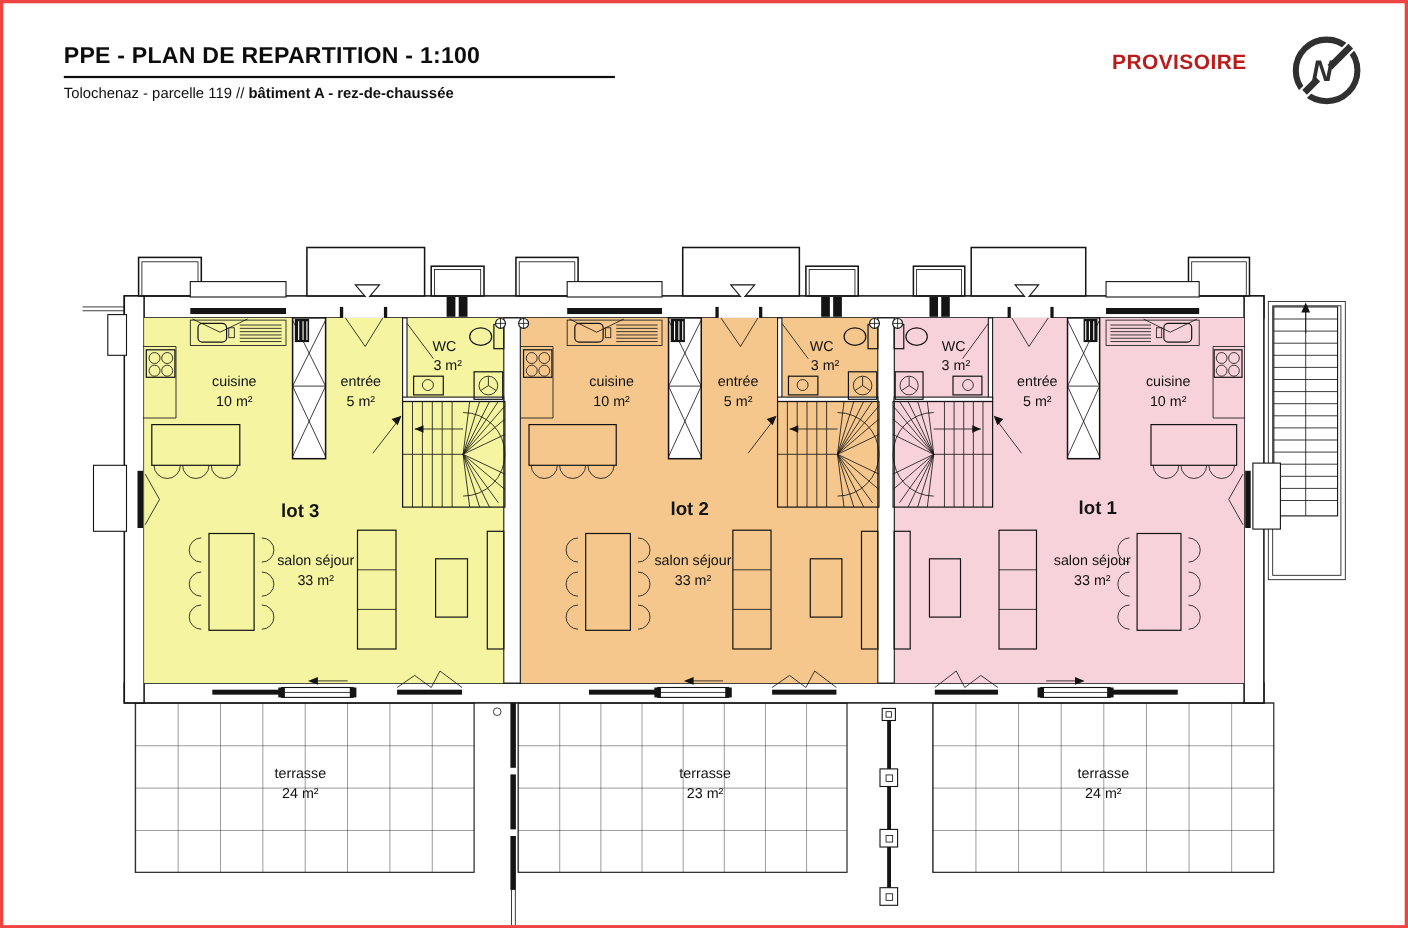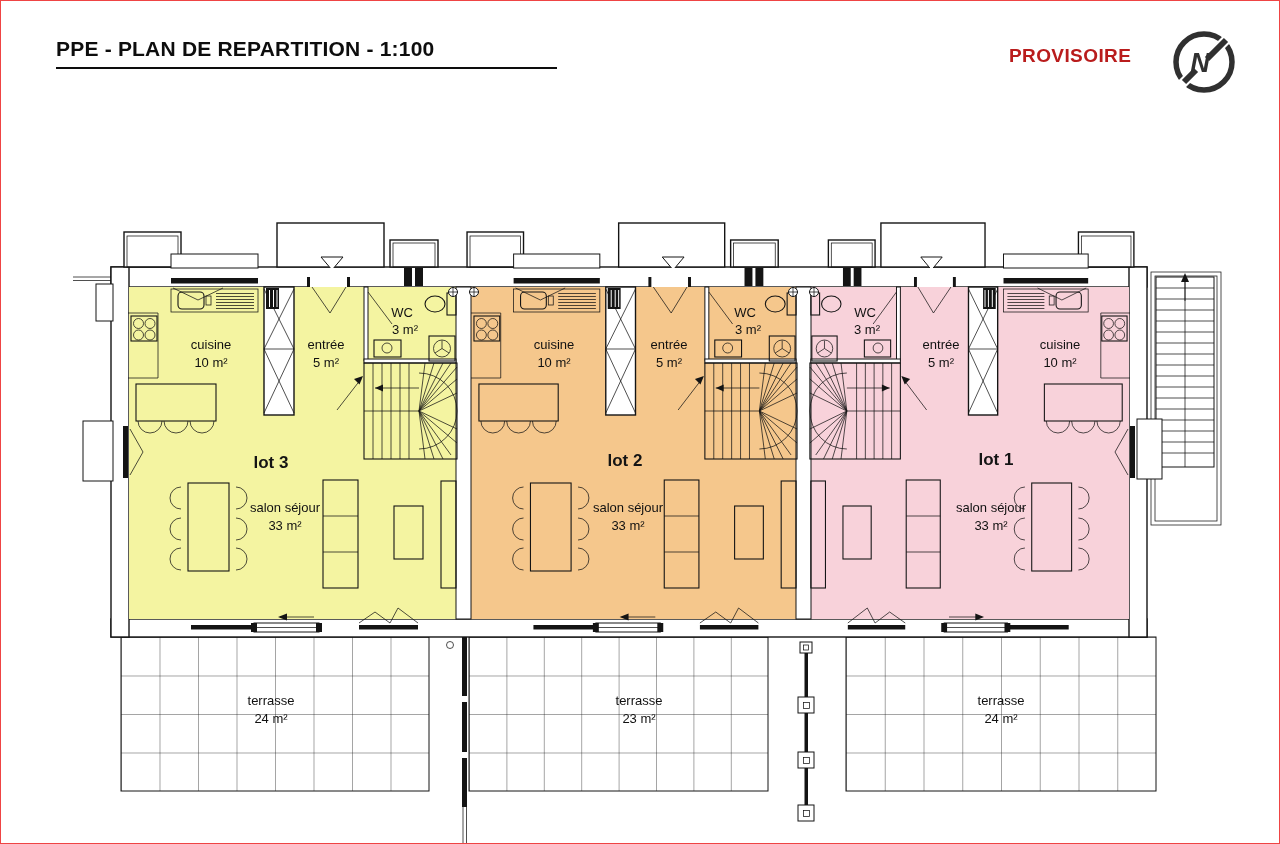--- a/index.html
+++ b/index.html
@@ -1,17 +1,17 @@
 <!DOCTYPE html>
 <html><head>
 <meta charset="utf-8">
 <style>
   html,body{margin:0;padding:0;background:#e8e8e8;}
   #page{position:relative;width:1280px;height:844px;background:#ffffff;
-        border:1px solid #ef4444;box-sizing:border-box;overflow:hidden;
+        border:3px solid #ef4444;box-sizing:border-box;overflow:hidden;
         font-family:"Liberation Sans",sans-serif;}
   #plan-svg{position:absolute;left:0;top:0;}
   .hdr-title{position:absolute;left:55px;top:36px;width:501px;
              font-size:21px;font-weight:bold;color:#0d0d0d;letter-spacing:.2px;
              border-bottom:2px solid #0d0d0d;padding-bottom:6px;}
   .hdr-sub{position:absolute;left:55px;top:74px;font-size:13.5px;color:#111;}
   .hdr-sub b{font-weight:bold;}
   .stamp{position:absolute;left:1008px;top:44px;font-size:19px;font-weight:bold;
          color:#b91c1c;letter-spacing:.4px;}
   .compass{position:absolute;left:1169px;top:27px;width:68px;height:68px;}
@@ -23,20 +23,23 @@
   .bk {fill:#141414;stroke:none;}
   .lbl{font-family:"Liberation Sans",sans-serif;font-size:13px;fill:#111;text-anchor:middle;}
   .lot{font-family:"Liberation Sans",sans-serif;font-size:17px;font-weight:bold;fill:#141414;text-anchor:middle;}
 </style>
 </head>
 <body>
 
 <div id="page">
 
   <div class="hdr-title">PPE - PLAN DE REPARTITION - 1:100</div>
+  <div class="hdr-sub">
+    <span>Tolochenaz - parcelle 119 // </span><b>bâtiment A - rez-de-chaussée</b>
+  </div>
   <div class="stamp">PROVISOIRE</div>
 
   <svg class="compass" viewBox="0 0 68 68">
     <circle cx="34" cy="34" r="28" fill="none" stroke="#303030" stroke-width="5.5"></circle>
     <line x1="44" y1="24" x2="60" y2="8" stroke="#fff" stroke-width="10"></line>
     <line x1="8" y1="60" x2="24" y2="44" stroke="#fff" stroke-width="10"></line>
     <line x1="14" y1="54" x2="26" y2="42" stroke="#303030" stroke-width="6"></line>
     <line x1="37" y1="31" x2="56" y2="12" stroke="#303030" stroke-width="6"></line>
     <text x="30" y="44" font-size="27" font-weight="bold" font-style="italic" text-anchor="middle" fill="#303030">N</text>
   </svg>

